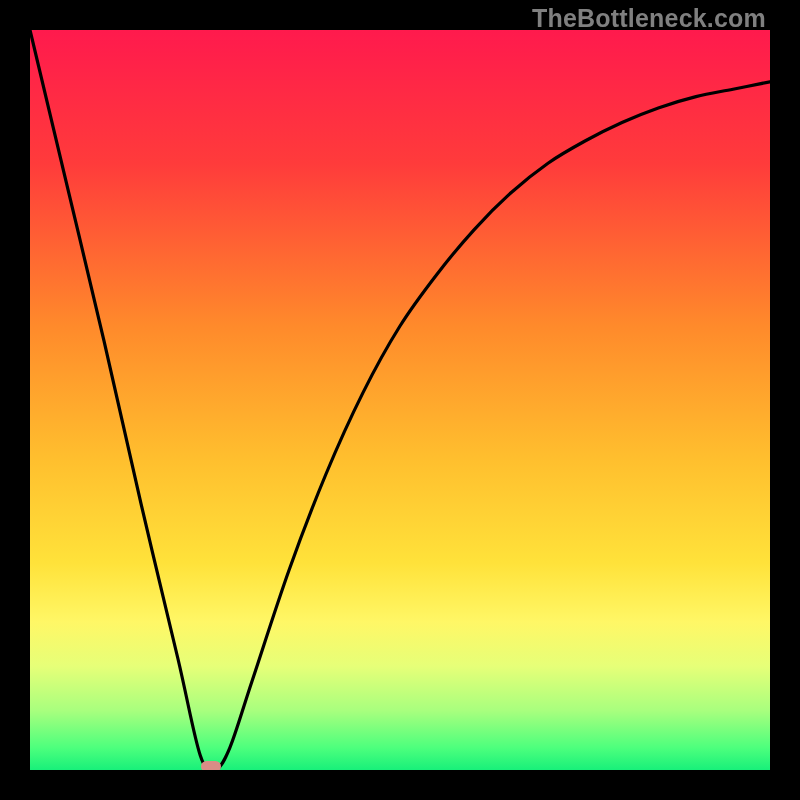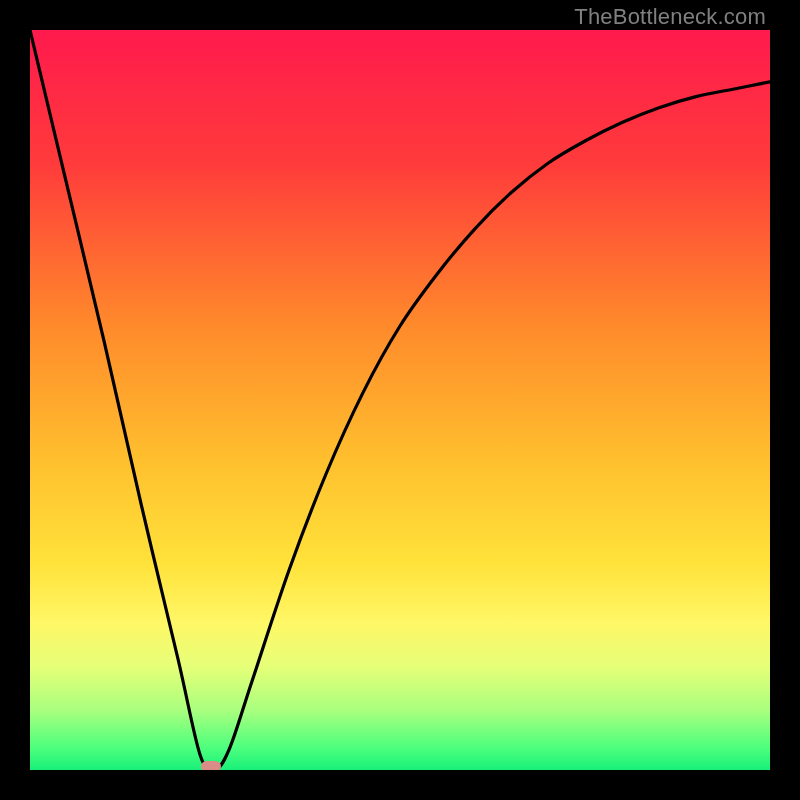--- a/index.html
+++ b/index.html
@@ -33,22 +33,22 @@
     position: absolute;
     inset: 0;
     width: 100%;
     height: 100%;
   }
   .watermark {
     position: absolute;
     top: 4px;
     right: 34px;
     color: #808080;
-    font-size: 22px;
-    font-weight: 400;
+    font-size: 25px;
+    font-weight: 700;
     letter-spacing: 0.2px;
     text-align: left;
   }
   .marker {
     position: absolute;
     width: 20px;
     height: 11px;
     background: #d98d86;
     border-radius: 6px;
   }

